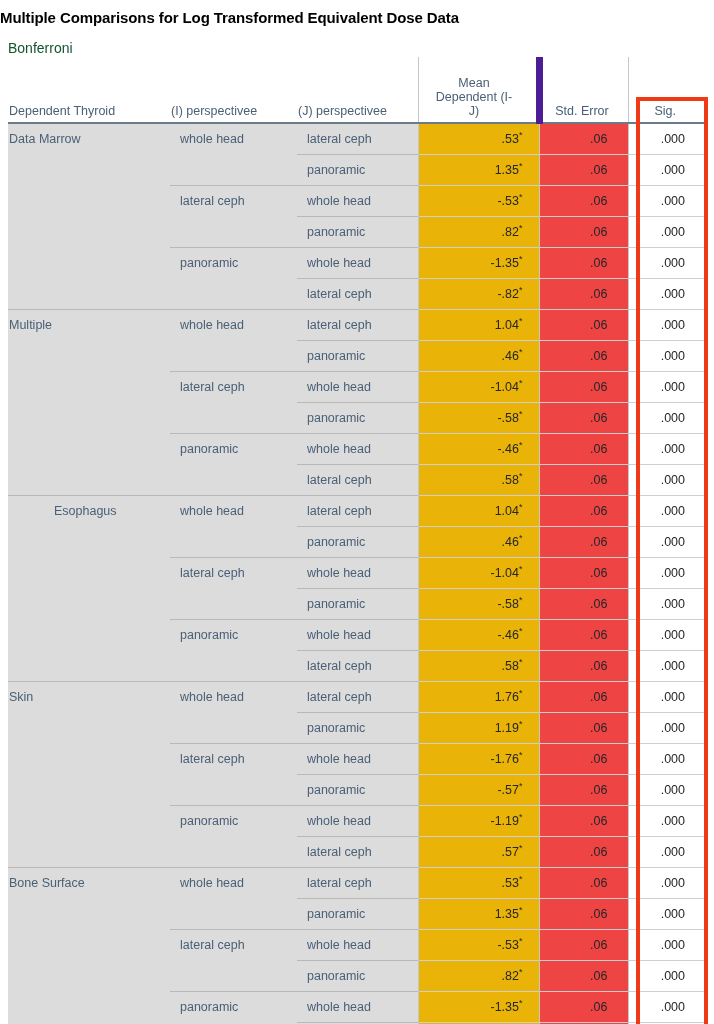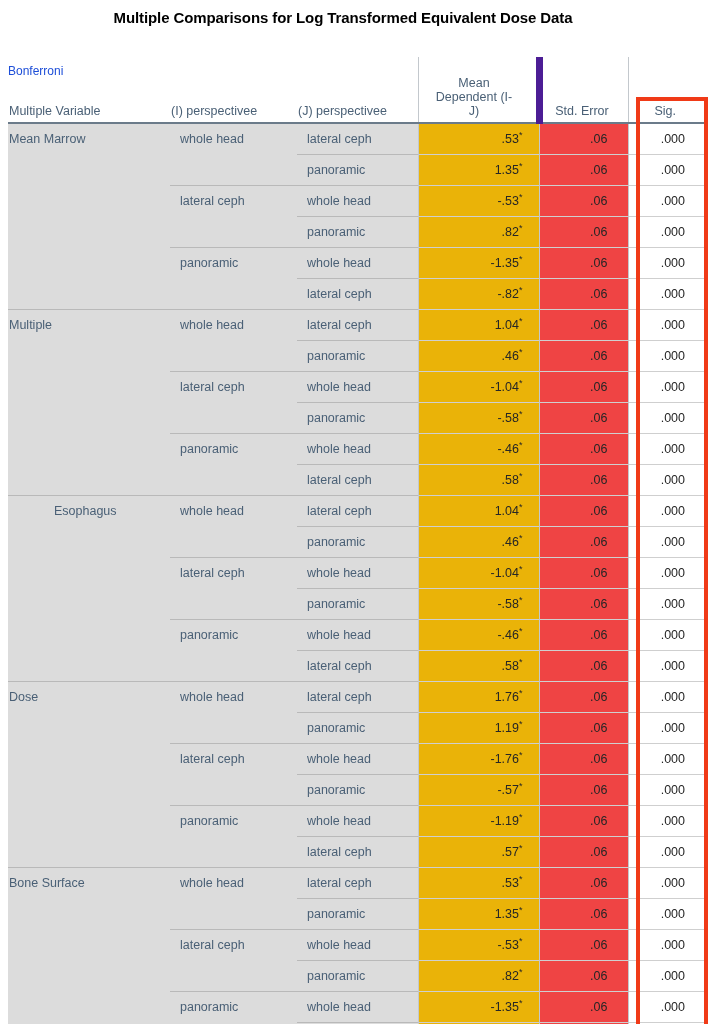--- a/index.html
+++ b/index.html
@@ -14,33 +14,31 @@
     font-family: "Liberation Sans", sans-serif;
     overflow: hidden;
   }
 
   
   .title {
     position: absolute;
     left: 0;
     top: 9px;
     width: 686px;
-    text-align: center;
     font-size: 15px;
     font-weight: bold;
     color: #000000;
     letter-spacing: -0.1px;
   }
   .subtitle {
     position: absolute;
     left: 8px;
     top: 40px;
-    font-size: 12px;
-    color: #1d4ed8;
-    margin-top: 24px;
+    font-size: 14px;
+    color: #14532d;
   }
 
   
   .table-wrap {
     position: absolute;
     left: 8px;
     top: 57px;
     width: 700px;
   }
   table.spss {
@@ -169,35 +167,35 @@
     <colgroup>
       <col class="c-dep">
         <col class="c-i">
         <col class="c-j">
       <col class="c-md">
         <col class="c-se">
         <col class="c-sig">
     </colgroup>
     <thead>
       <tr>
-        <th class="h-dep">Multiple Variable</th>
+        <th class="h-dep">Dependent Thyroid</th>
         <th class="h-i">(I) perspectivee</th>
         <th class="h-j">(J) perspectivee</th>
         <th class="h-md">
           <span>Mean</span><br>
           <span>Dependent (I-</span><br>
           <span>J)</span>
         </th>
         <th class="h-se">Std. Error</th>
         <th class="h-sig">Sig.</th>
       </tr>
     </thead>
     <tbody id="tbody">
         <tr class="sec-start grp-start first">
-          <td class="dep" rowspan="6" style="vertical-align: top; padding-top: 8px;">Mean Marrow</td>
+          <td class="dep" rowspan="6" style="vertical-align: top; padding-top: 8px;">Data Marrow</td>
           <td class="ivar" rowspan="2" style="vertical-align: top; padding-top: 8px;">whole head</td>
           <td class="jvar">lateral ceph</td>
           <td class="num">.53<span class="star">*</span></td>
           <td class="se">.06</td>
           <td class="sig">.000</td>
         </tr>
         <tr>
           <td class="jvar">panoramic</td>
           <td class="num">1.35<span class="star">*</span></td>
           <td class="se">.06</td>
@@ -303,21 +301,21 @@
           <td class="se">.06</td>
           <td class="sig">.000</td>
         </tr>
         <tr>
           <td class="jvar">lateral ceph</td>
           <td class="num">.58<span class="star">*</span></td>
           <td class="se">.06</td>
           <td class="sig">.000</td>
         </tr>
         <tr class="sec-start grp-start">
-          <td class="dep" rowspan="6" style="vertical-align: top; padding-top: 8px;">Dose</td>
+          <td class="dep" rowspan="6" style="vertical-align: top; padding-top: 8px;">Skin</td>
           <td class="ivar" rowspan="2" style="vertical-align: top; padding-top: 8px;">whole head</td>
           <td class="jvar">lateral ceph</td>
           <td class="num">1.76<span class="star">*</span></td>
           <td class="se">.06</td>
           <td class="sig">.000</td>
         </tr>
         <tr>
           <td class="jvar">panoramic</td>
           <td class="num">1.19<span class="star">*</span></td>
           <td class="se">.06</td>

